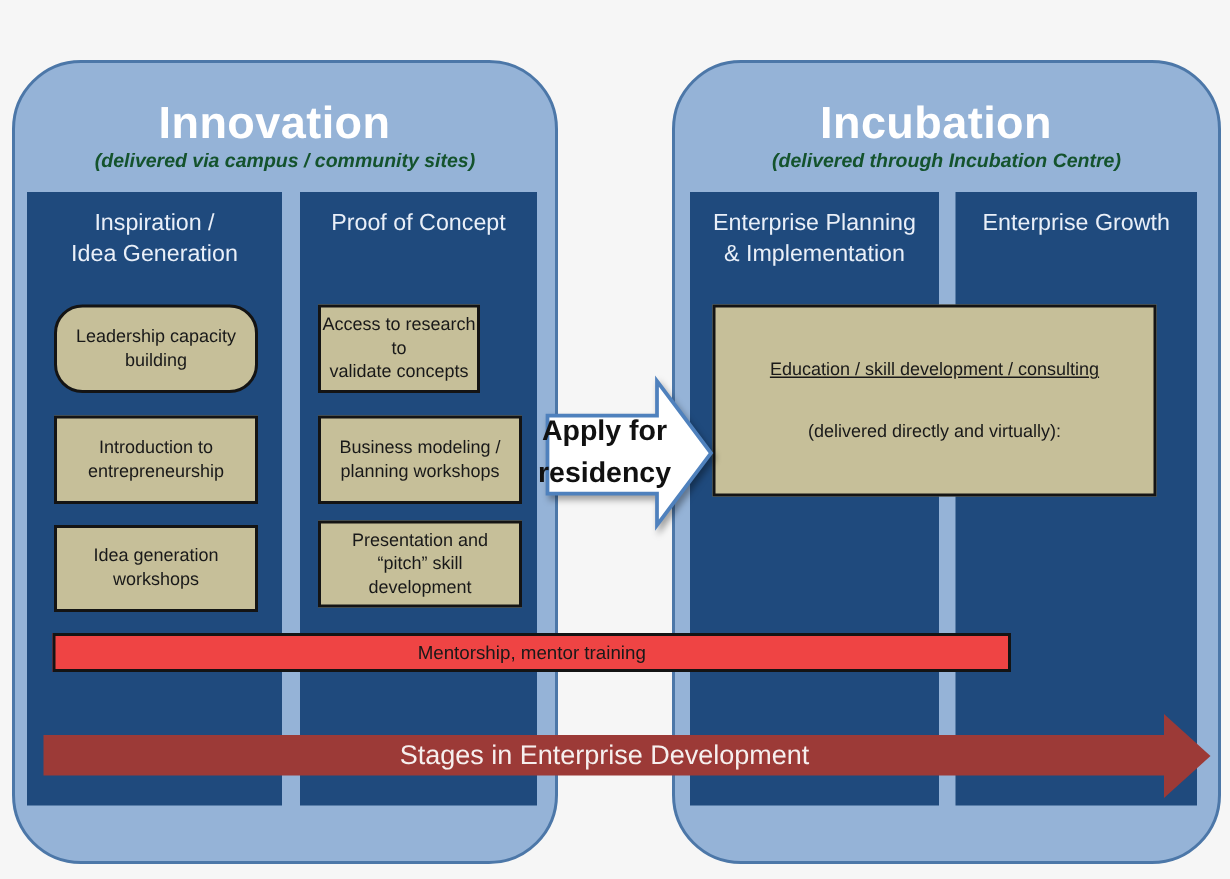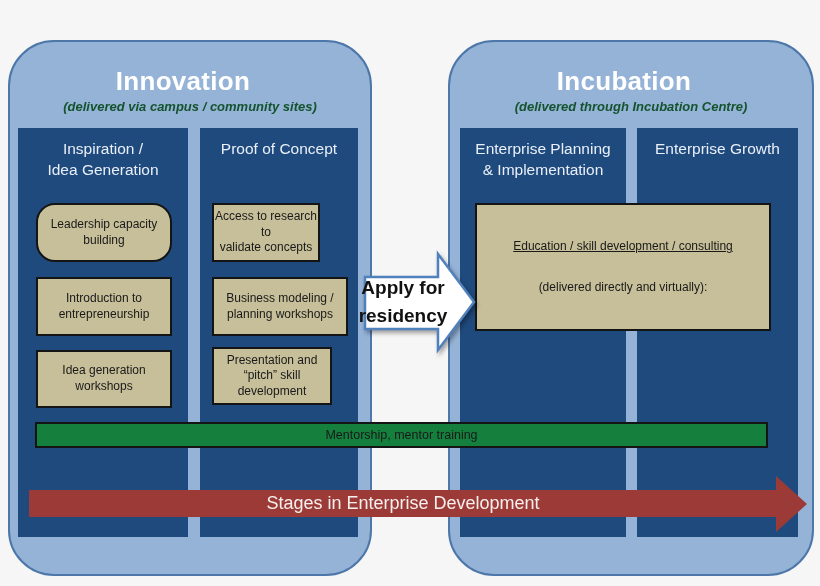--- a/index.html
+++ b/index.html
@@ -9,21 +9,21 @@
 
   .panel {
     position:absolute; top:40px; height:536px;
     background:#95b3d7; border:2px solid #4c77a8; border-radius:46px;
   }
   .panel.left  { left:8px;  width:364px; }
   .panel.right { left:448px; width:366px; }
 
   .panel-title {
     position:absolute; left:0; right:14px; top:24px;
-    text-align:center; color:#ffffff; font-size:26px; font-weight:bold;
+    text-align:center; color:#ffffff; font-size:30px; font-weight:bold;
     letter-spacing:0.3px;
   }
   .panel-subtitle {
     position:absolute; left:0; right:0; top:57px;
     text-align:center; color:#14532d; font-size:13px;
     font-weight:bold; font-style:italic;
   }
 
   .column {
     position:absolute; top:128px; height:409px; background:#1f4a7d;
@@ -41,42 +41,42 @@
     position:absolute; background:#c6bf99; border:2px solid #141414;
     display:flex; align-items:center; justify-content:center;
     text-align:center; color:#191919; font-size:12px; line-height:1.3;
     white-space:pre-line; z-index:3;
   }
   .b1 { left:36px;  top:203px; width:136px; height:59px;border-radius:19px; }
   .b2 { left:36px;  top:277px; width:136px; height:59px; }
   .b3 { left:36px;  top:350px; width:136px; height:58px; }
   .b4 { left:212px; top:203px; width:108px; height:59px; }
   .b5 { left:212px; top:277px; width:136px; height:59px; }
-  .b6 { left:212px; top:347px; width:120px; height:58px; }
+  .b6 { left:212px; top:347px; width:136px; height:58px; }
 
   .education-box {
     position:absolute; left:475px; top:203px; width:296px; height:128px;
     background:#c6bf99; border:2px solid #141414; z-index:3;
     display:flex; flex-direction:column; align-items:center; justify-content:center;
     text-align:center; color:#191919; font-size:12px; line-height:1.38;
     padding:6px 12px;
     gap:24px;
   }
   .education-box .u-title { text-decoration:underline; }
 
   .space-box {
     position:absolute; left:475px; top:343px; width:320px; height:59px;
     background:#c6bf99; border:2px solid #141414; z-index:3;
     display:flex; align-items:center; justify-content:center;
     text-align:center; color:#191919; font-size:12px;
   }
 
   .mentorship-bar {
-    position:absolute; left:35px; top:422px; width:733px; height:26px;
-    background:#15803d; border:2px solid #141414; z-index:4;
+    position:absolute; left:35px; top:422px; width:639px; height:26px;
+    background:#ef4444; border:2px solid #141414; z-index:4;
     display:flex; align-items:center; justify-content:center;
     color:#191919; font-size:12.5px;
   }
 
   .stages-body {
     position:absolute; left:29px; top:490px; width:748px; height:27px;
     background:#9c3a37; z-index:4;
     display:flex; align-items:center; justify-content:center;
     color:#f6efee; font-size:18px;
   }

